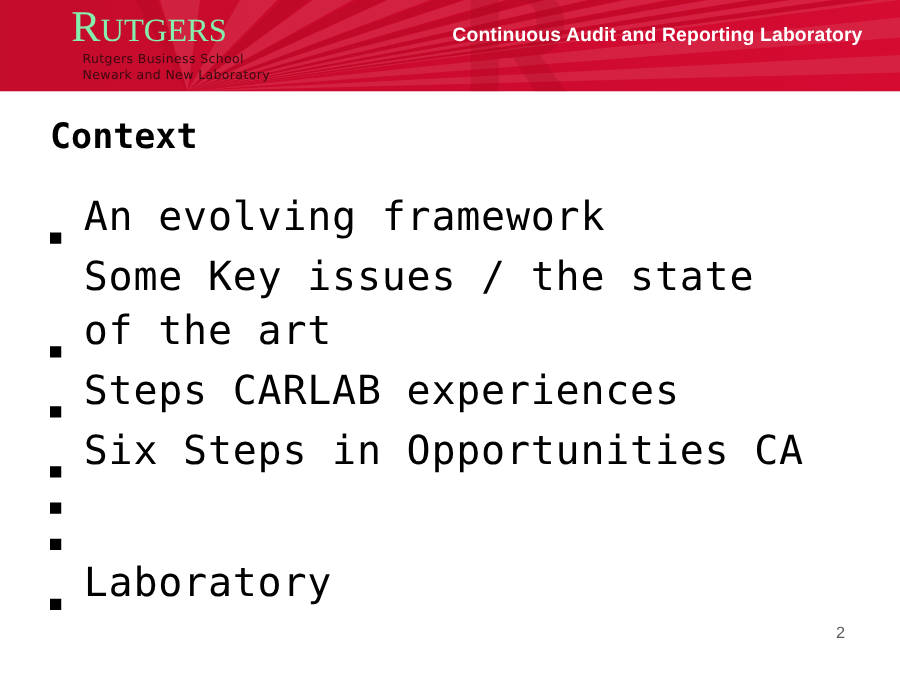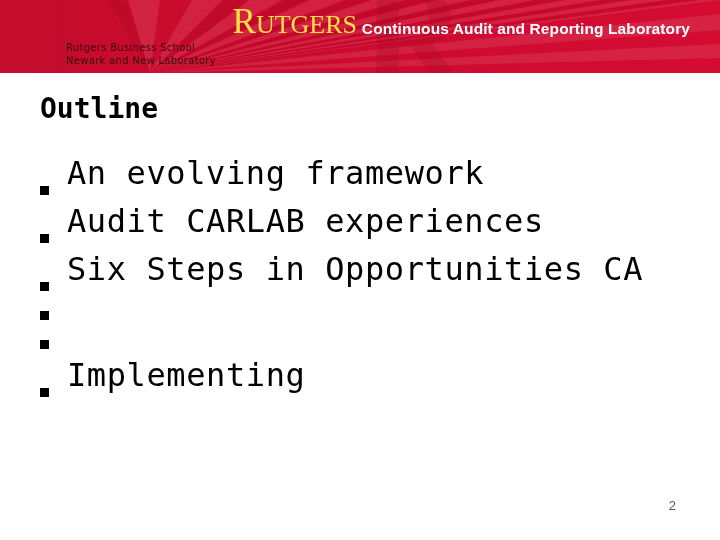--- a/index.html
+++ b/index.html
@@ -45,26 +45,25 @@
 
   .logo-block {
     position: absolute;
     left: 57px;
     top: 4px;
     width: 300px;
     height: 66px;
   }
   .wordmark {
     font-family: "Liberation Serif", serif;
-    color: #fde047;
+    color: #86efac;
     font-size: 35px;
     line-height: 35px;
     letter-spacing: 0px;
     white-space: nowrap;
-    text-align: right;
   }
   .wordmark .cap {
     font-size: 35px;
   }
   .wordmark .sc {
     font-size: 26px;
   }
   .logo-sub {
     margin-top: 0;
     margin-left: 9px;
@@ -187,40 +186,45 @@
     <div class="wordmark"><span class="cap">R</span><span class="sc">UTGERS</span></div>
     <div class="logo-sub">
       <div>Rutgers Business School</div>
       <div>Newark and New Laboratory</div>
     </div>
   </div>
 
   <div class="header-title">Continuous Audit and Reporting Laboratory</div>
 </div>
 
-<div class="slide-title">Outline</div>
+<div class="slide-title">Context</div>
 
 <div class="bullets">
   <div class="bullet-row">
     <span class="bullet-mark"></span>
     <span class="bullet-text">An evolving framework</span>
   </div>
   <div class="bullet-row">
     <span class="bullet-mark"></span>
-    <span class="bullet-text">Audit CARLAB experiences</span>
+    <span class="bullet-text">Some Key issues / the state
+of the art</span>
+  </div>
+  <div class="bullet-row">
+    <span class="bullet-mark"></span>
+    <span class="bullet-text">Steps CARLAB experiences</span>
   </div>
   <div class="bullet-row">
     <span class="bullet-mark"></span>
     <span class="bullet-text">Six Steps in Opportunities CA</span>
   </div>
   <div class="bullet-row">
     <span class="bullet-mark"></span>
   </div>
   <div class="bullet-row">
     <span class="bullet-mark"></span>
   </div>
   <div class="bullet-row">
     <span class="bullet-mark"></span>
-    <span class="bullet-text">Implementing</span>
+    <span class="bullet-text">Laboratory</span>
   </div>
 </div>
 
 <div class="page-number">2</div>
 
 </body></html>

